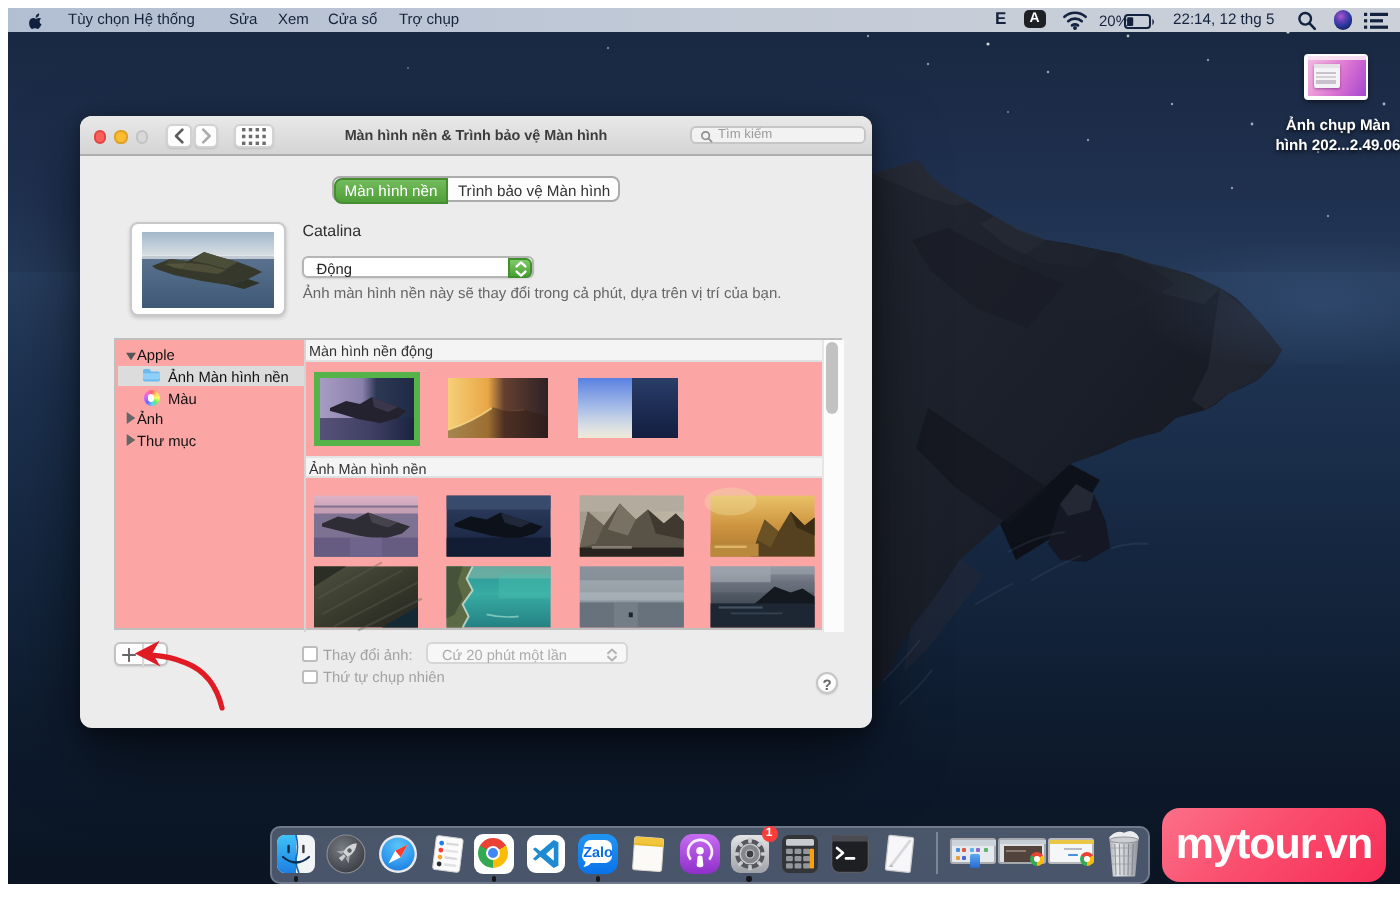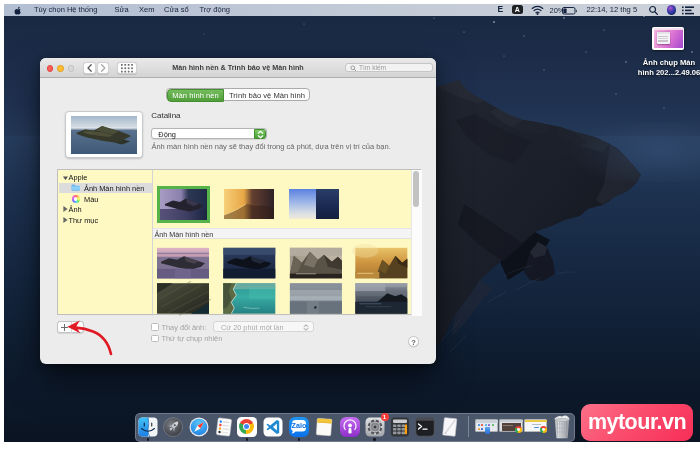--- a/index.html
+++ b/index.html
@@ -89,21 +89,21 @@
 </svg>
 </div>
 <div id="menubar">
 <svg width="8" height="9" viewBox="0 0 12 14" style="position:absolute;left:10px;top:1.6px" fill="#10203e">
 <path d="M8.4,1.2c-0.7,0-1.5,0.5-2,1.1C6,2.8,5.6,3.6,5.8,4.4c0.8,0,1.6-0.4,2.1-1C8.3,2.8,8.6,2,8.4,1.2z M8.5,4.7c-1.1,0-2,0.6-2.5,0.6S4.8,4.7,3.9,4.7C2.6,4.8,1.3,5.6,0.9,7c-0.9,2.7,0.7,6.2,2.2,6.2 c0.7,0,1.2-0.5,2.1-0.5s1.3,0.5,2.1,0.5c1.5,0,2.8-3,3-3.6c-1.6-0.7-2.3-3.9,0-4.6C9.8,5.1,9.1,4.7,8.5,4.7z"></path>
 </svg>
 <span class="mi" style="left:30px;font-weight:normal">Tùy chọn Hệ thống</span>
 <span class="mi" style="left:110.5px">Sửa</span>
 <span class="mi" style="left:135px">Xem</span>
 <span class="mi" style="left:160px">Cửa sổ</span>
-<span class="mi" style="left:195.5px">Trợ động</span>
+<span class="mi" style="left:195.5px">Trợ chụp</span>
 <span class="mi" style="left:493.5px;font-weight:bold;font-size:8.5px">E</span>
 <span class="abs" style="left:508px;top:1.4px;width:10.5px;height:9px;background:#1f2023;border-radius:2.5px;color:#fff;font-size:7px;font-weight:bold;text-align:center;line-height:9px">A</span>
 <svg width="13" height="10" viewBox="0 0 13 10" style="position:absolute;left:526.5px;top:1px">
 <g fill="none" stroke="#13223f" stroke-width="1.3" stroke-linecap="round">
 <path d="M1.2,3.4 A8,8 0 0 1 11.8,3.4"></path>
 <path d="M3.1,5.6 A5.2,5.2 0 0 1 9.9,5.6"></path>
 <path d="M5.0,7.7 A2.6,2.6 0 0 1 8.0,7.7"></path>
 </g>
 <circle cx="6.5" cy="9" r="1" fill="#13223f"></circle>
 </svg>
@@ -194,21 +194,21 @@
 <div class="abs" style="left:110.8px;top:70.3px;width:116.2px;height:10.4px;background:#fff;border:0.5px solid #b5b5b5;border-radius:3px;box-shadow:0 0.5px 1px rgba(0,0,0,.1)">
 <span class="t" style="left:6.5px;top:2px;font-size:7.4px;color:#222">Động</span>
 <div class="abs" style="right:-0.5px;top:-0.5px;width:12px;height:10.4px;background:linear-gradient(180deg,#7fca68,#4aa034);border-radius:0 3px 3px 0;border:0.5px solid #3f8f2c">
 <svg width="7" height="9" viewBox="0 0 7 9" style="position:absolute;left:2px;top:0.4px" fill="none" stroke="#fff" stroke-width="1.2" stroke-linecap="round" stroke-linejoin="round">
 <path d="M1.3,3.2 L3.5,1.2 L5.7,3.2"></path>
             <path d="M1.3,5.8 L3.5,7.8 L5.7,5.8"></path>
 </svg>
 </div>
 </div>
 <span class="t" style="left:111.4px;top:85px;font-size:7.5px;color:#666">Ảnh màn hình nền này sẽ thay đổi trong cả phút, dựa trên vị trí của bạn.</span>
-<div class="abs" id="listbox" style="left:17px;top:110.5px;width:364px;height:146.5px;background:#fef9c3;border:0.5px solid #bfbfbf">
+<div class="abs" id="listbox" style="left:17px;top:110.5px;width:364px;height:146.5px;background:#fca5a5;border:0.5px solid #bfbfbf">
 <div class="abs" style="left:0;top:0;width:94.5px;height:146px;border-right:0.5px solid #d4d4d4">
 <svg width="5" height="4.5" viewBox="0 0 8 6" style="position:absolute;left:4.5px;top:6.2px" fill="#555">
             <path d="M0,0 L8,0 L4,6 Z"></path>
           </svg>
 <span class="t" style="left:10.5px;top:4.3px;font-size:7.4px;color:#111">Apple</span>
 <div class="abs" style="left:0.5px;top:13px;width:93.5px;height:10px;background:#dcdcdc"></div>
 <svg width="9" height="7" viewBox="0 0 9 7" style="position:absolute;left:13px;top:14.5px">
 <path d="M0.5,1.5 a1,1 0 0 1 1,-1 h2.2 l1,1.2 h3.3 a1,1 0 0 1 1,1 v3 a1,1 0 0 1 -1,1 h-6.5 a1,1 0 0 1 -1,-1 Z" fill="#6cb8ef"></path>
 <path d="M0.5,2.6 h8.5 v2.1 a1,1 0 0 1 -1,1 h-6.5 a1,1 0 0 1 -1,-1 Z" fill="#8ed0f7"></path>
 </svg>
@@ -217,20 +217,23 @@
 <span class="abs" style="left:15.7px;top:27.7px;width:3.6px;height:3.6px;border-radius:50%;background:#fff"></span>
 <span class="t" style="left:26px;top:26.3px;font-size:7.4px;color:#111">Màu</span>
 <svg width="5" height="6" viewBox="0 0 5 7" style="position:absolute;left:5px;top:36.8px" fill="#666">
             <path d="M0,0 L5,3.5 L0,7 Z"></path>
           </svg>
 <span class="t" style="left:10.5px;top:36.7px;font-size:7.4px;color:#111">Ảnh</span>
 <svg width="5" height="6" viewBox="0 0 5 7" style="position:absolute;left:5px;top:47.3px" fill="#666">
             <path d="M0,0 L5,3.5 L0,7 Z"></path>
           </svg>
 <span class="t" style="left:10.5px;top:47.2px;font-size:7.4px;color:#111">Thư mục</span>
+</div>
+<div class="abs" style="left:94.5px;top:0;width:258px;height:11px;background:#f4f4f4;border-bottom:0.5px solid #e0e0e0">
+<span class="t" style="left:2px;top:2.2px;font-size:7.2px;color:#333">Màn hình nền động</span>
 </div>
 <div class="abs" style="left:99px;top:16px;width:53px;height:37px;border:3px solid #55b34a">
 <svg width="47" height="31" viewBox="0 0 47 31" style="position:absolute;left:0;top:0">
 <defs>
               <linearGradient id="t1b" x1="0" y1="0" x2="1" y2="0">
                 <stop offset="0" stop-color="#a79cc2"></stop>
                 <stop offset="0.45" stop-color="#8a80ac"></stop>
                 <stop offset="0.6" stop-color="#2c3854"></stop>
                 <stop offset="1" stop-color="#1e2a46"></stop>
               </linearGradient>

